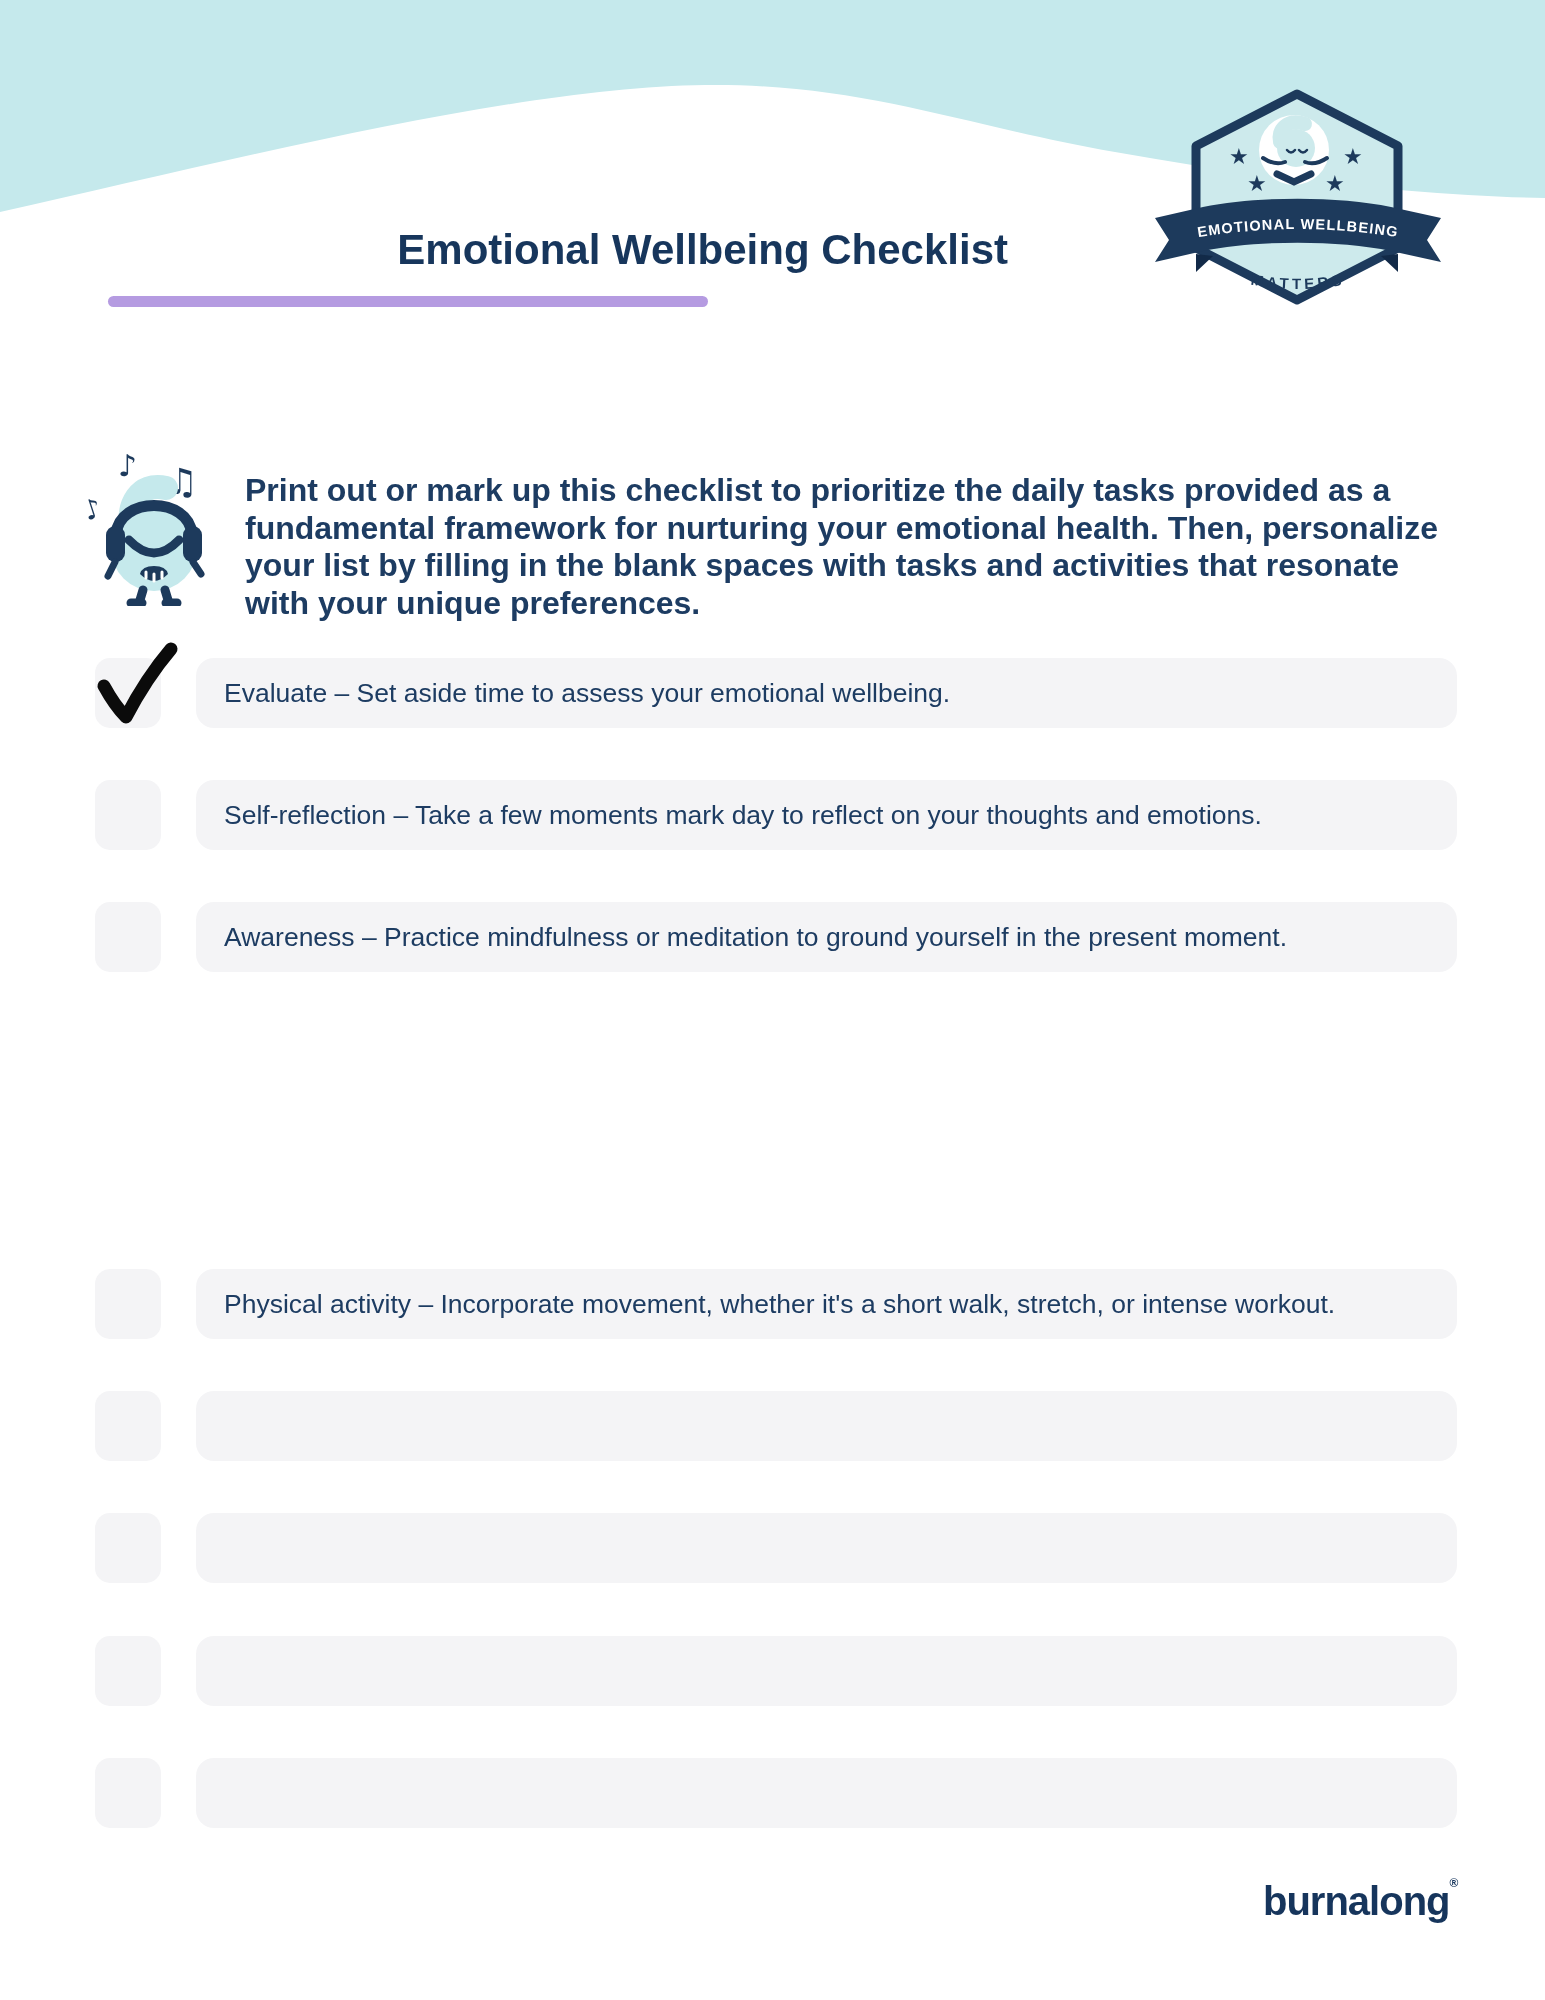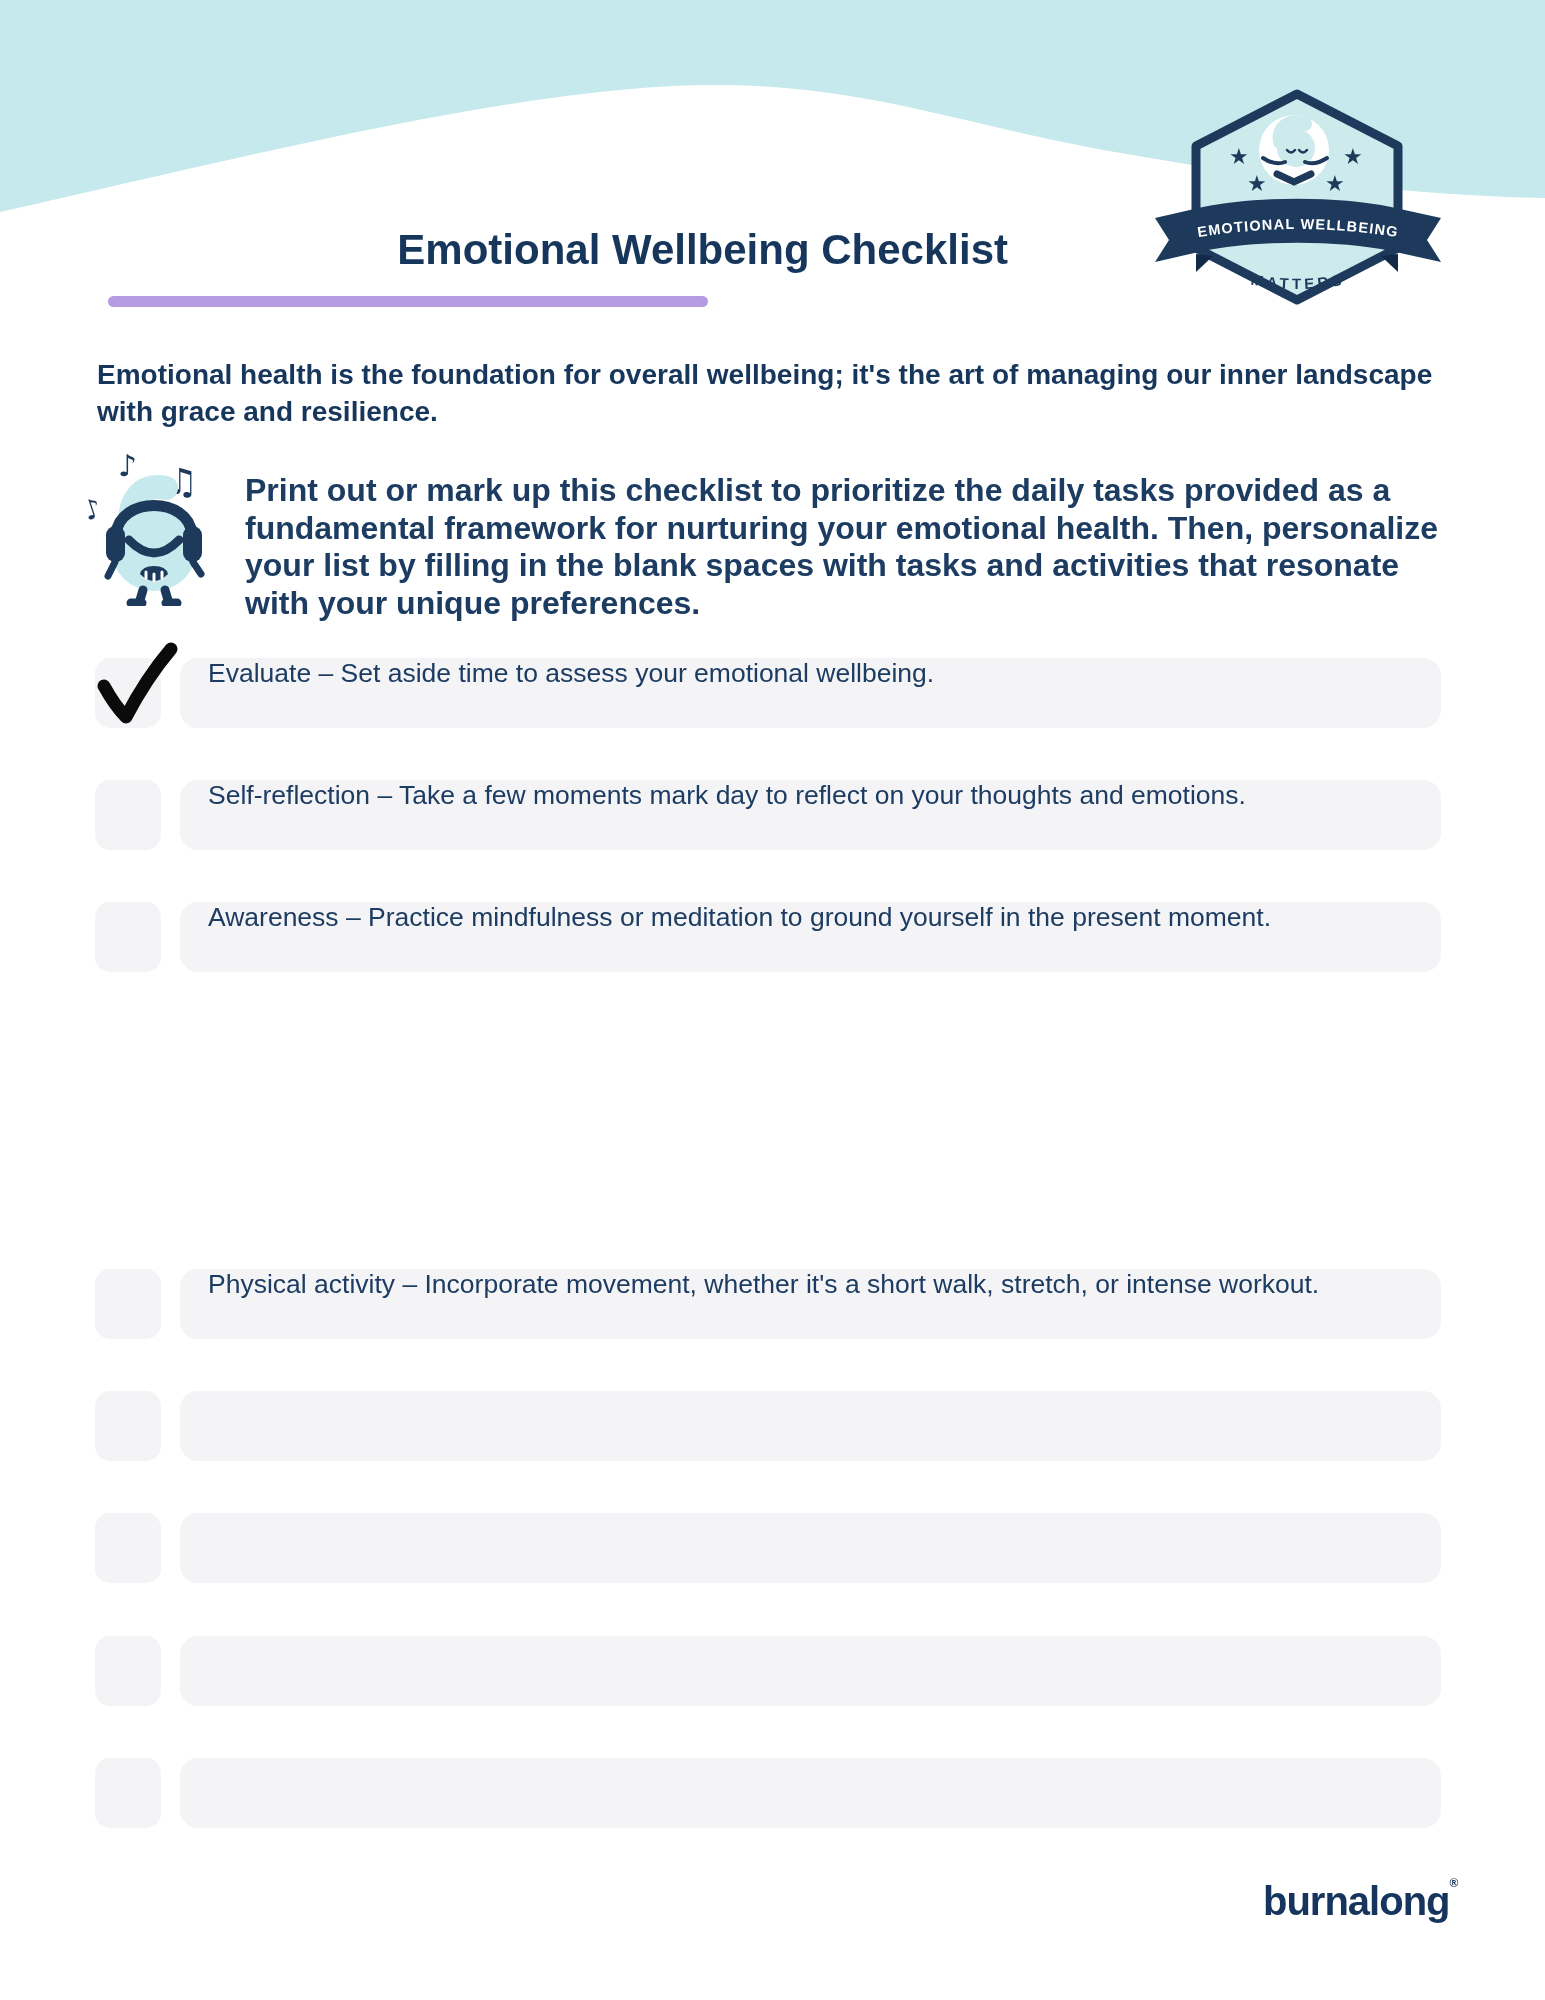--- a/index.html
+++ b/index.html
@@ -28,23 +28,23 @@
   .instructions{
     position:absolute;left:245px;top:472px;width:1225px;
     font-size:32px;line-height:37.5px;font-weight:700;color:#1d3c62;
   }
   .row{position:absolute;left:0;width:1545px;height:70px;}
   .row .box{
     position:absolute;left:95px;top:0;width:66px;height:70px;
     background:#f4f4f6;border-radius:15px;
   }
   .row .bar{
-    position:absolute;left:180px;top:0;width:1261px;height:70px;
+    position:absolute;left:196px;top:0;width:1261px;height:70px;
     background:#f4f4f6;border-radius:18px;
-    display:flex;overflow:hidden;
+    display:flex;align-items:center;overflow:hidden;
   }
   .row .bar span{
     padding-left:28px;font-size:26.5px;color:#1d3c62;white-space:nowrap;
   }
   .checkmark{position:absolute;left:92px;top:636px;width:92px;height:98px;}
   .brand{
     position:absolute;left:1263px;top:1876px;
     font-size:40px;font-weight:700;color:#16355c;letter-spacing:-1px;
   }
   .brand sup{font-size:12px;letter-spacing:0;vertical-align:28px;}
@@ -93,21 +93,20 @@
       </text>
       <text font-size="15" font-weight="600" letter-spacing="3.5" fill="#1d3a5c">
         <textPath href="#mattersArc" startOffset="50%" text-anchor="middle">MATTERS</textPath>
       </text>
     </g>
   </svg>
 
   <div class="doc-title">Emotional Wellbeing Checklist</div>
   <div class="title-rule"></div>
 
-  <div class="intro-bold">Emotional health is the foundation for overall wellbeing; it's the art of managing our inner landscape with grace and resilience.</div>
 
   <svg class="mascot" viewBox="0 0 140 158">
     <g fill="#1d3a5c" font-family="'DejaVu Sans', sans-serif">
       <text x="34" y="28" font-size="30">♪</text>
       <text x="82" y="46" font-size="36">♫</text>
       <text x="0" y="70" font-size="27" transform="rotate(-18 10 62)">♪</text>
     </g>
 
     <path d="M82,40 C54,34 44,58 47,80" fill="none" stroke="#c5e9ec" stroke-width="24" stroke-linecap="round"></path>
     <circle cx="70" cy="100" r="43" fill="#c5e9ec"></circle>

